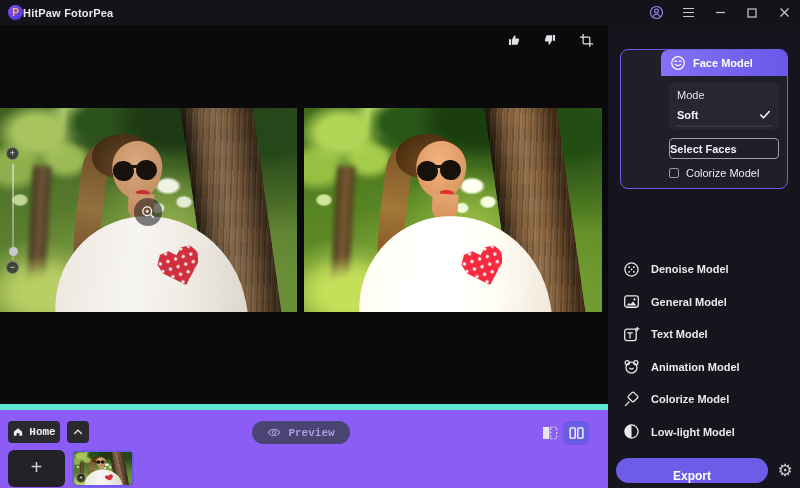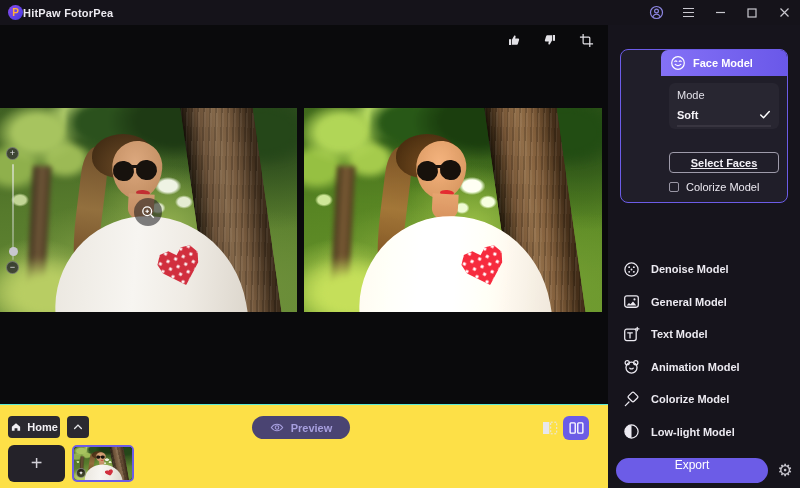--- a/index.html
+++ b/index.html
@@ -87,21 +87,21 @@
   .zslider { position:absolute; left:6px; top:122px; width:14px; height:130px; z-index:8; }
   .zslider>div { position:absolute; }
   .zs-btn { width:13px; height:13px; border-radius:50%; background:rgba(38,38,44,.78); border:1px solid rgba(255,255,255,.28);
     color:#e8e7ec; font-size:9px; line-height:10px; text-align:center; }
   .zs-plus { left:0; top:0; }
   .zs-track { left:6px; top:17px; width:2px; height:96px; border-radius:2px; background:linear-gradient(rgba(235,235,240,.6),rgba(235,235,240,.3)); }
   .zs-handle { left:2.5px; top:100px; width:9px; height:9px; border-radius:50%; background:#c9c7cf; }
   .zs-minus { left:0; top:114px; }
 
   
-  .bottombar { position:absolute; left:0; top:404px; width:608px; height:84px; background:#fde047; border-top:1px solid #5eead4; z-index:10; }
+  .bottombar { position:absolute; left:0; top:404px; width:608px; height:84px; background:#8b5cf6; border-top:6px solid #5eead4; z-index:10;font-family:Liberation Mono, monospace; }
   .home-btn { position:absolute; left:8px; top:11px; width:52px; height:22px; background:#2b2930; border-radius:4px;
     display:flex; align-items:center; justify-content:center; gap:5px; color:#f2f0f4; font-size:11px; font-weight:700; }
   .chev-btn { position:absolute; left:67px; top:11px; width:22px; height:22px; background:#2b2930; border-radius:4px;
     display:flex; align-items:center; justify-content:center; }
   .plus-btn { position:absolute; left:8px; top:40px; width:57px; height:37px; background:#242229; border-radius:6px;
     display:flex; align-items:center; justify-content:center; color:#d3d1d8; font-size:20px; font-weight:400; }
   .thumb { position:absolute; left:72px; top:40px; width:62px; height:37px; border:2px solid #6c5ce7; border-radius:5px; overflow:hidden; background:#000; }
   .thumb .photo { left:0; top:0; transform:scale(.196,.162); transform-origin:0 0; }
   .thumb-badge { position:absolute; left:2px; bottom:2px; width:10px; height:10px; border-radius:50%;
     background:rgba(15,15,18,.72); border:1px solid rgba(255,255,255,.4); color:#fff; font-size:6px; line-height:8px; text-align:center; z-index:3; }
@@ -120,29 +120,29 @@
     display:flex; align-items:center; gap:7px; padding:0 9px; }
   .panel-header span { font-size:11px; font-weight:600; color:#fff; }
   .panel-body { padding:7px 8px 9px; }
   .mode-box { background:#282631; border-radius:6px; padding:4px 8px 2px; }
   .mode-title { font-size:11px; color:#e2e0e8; padding:2px 0 3px; }
   .mode-row { height:21px; display:flex; align-items:center; justify-content:space-between; font-size:11px; }
   .mode-row.sel { color:#f5f3f8; font-weight:600; }
   .mode-row.dim { color:#8a8795; }
   .mode-sep { height:1px; background:#383540; }
   .dl { width:15px; height:15px; border-radius:50%; background:#454250; display:flex; align-items:center; justify-content:center; }
-  .btn-select-faces { margin-top:23px; height:21px; border:1px solid #9e9baa; border-radius:4px;
-    display:flex; align-items:center; justify-content:center; font-size:11px; font-weight:600; color:#f2f0f6; background:transparent;text-decoration:underline; }
+  .btn-select-faces { margin-top:9px; height:21px; border:1px solid #9e9baa; border-radius:4px;
+    display:flex; align-items:center; justify-content:flex-start; font-size:11px; font-weight:600; color:#f2f0f6; background:transparent; }
   .multi { margin-top:10px; display:flex; align-items:center; gap:6px; font-size:11px; color:#e6e4eb; }
   .chk-row { margin-top:8px; display:flex; align-items:center; gap:7px; font-size:11px; color:#ece9f1; }
   .checkbox { width:10px; height:10px; border:1.5px solid #9a97a5; border-radius:2px; background:transparent; }
   .models { position:absolute; left:12px; top:228px; width:170px; }
   .model-row { height:32.5px; display:flex; align-items:center; gap:11px; padding-left:3px; font-size:11px; font-weight:600; color:#eceaf1; }
   .export-btn { position:absolute; left:8px; top:433px; width:152px; height:25px; border-radius:13px; background:#6c5ce7;
-    display:flex; align-items:flex-start; justify-content:center; color:#fff; font-size:12px; font-weight:400; }
+    display:flex; align-items:flex-end; justify-content:center; color:#fff; font-size:12px; font-weight:700; }
   .gear-btn { position:absolute; left:165px; top:433px; width:24px; height:25px; display:flex; align-items:center; justify-content:center; color:#c7c5cd; font-size:17px; }
 </style>
 </head>
 <body>
 
 <div class="app">
 
   <div class="titlebar">
     <div class="logo">P</div>
     <div class="app-title">HitPaw FotorPea</div>

